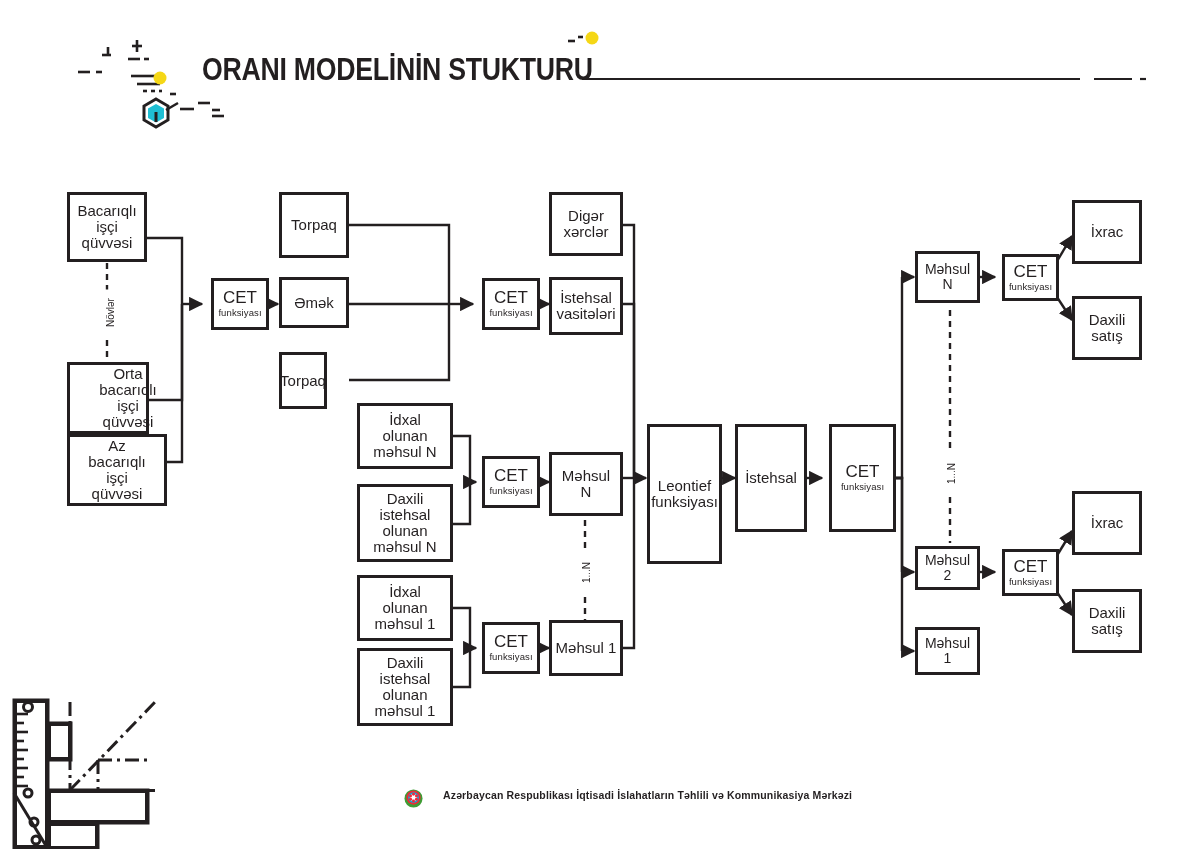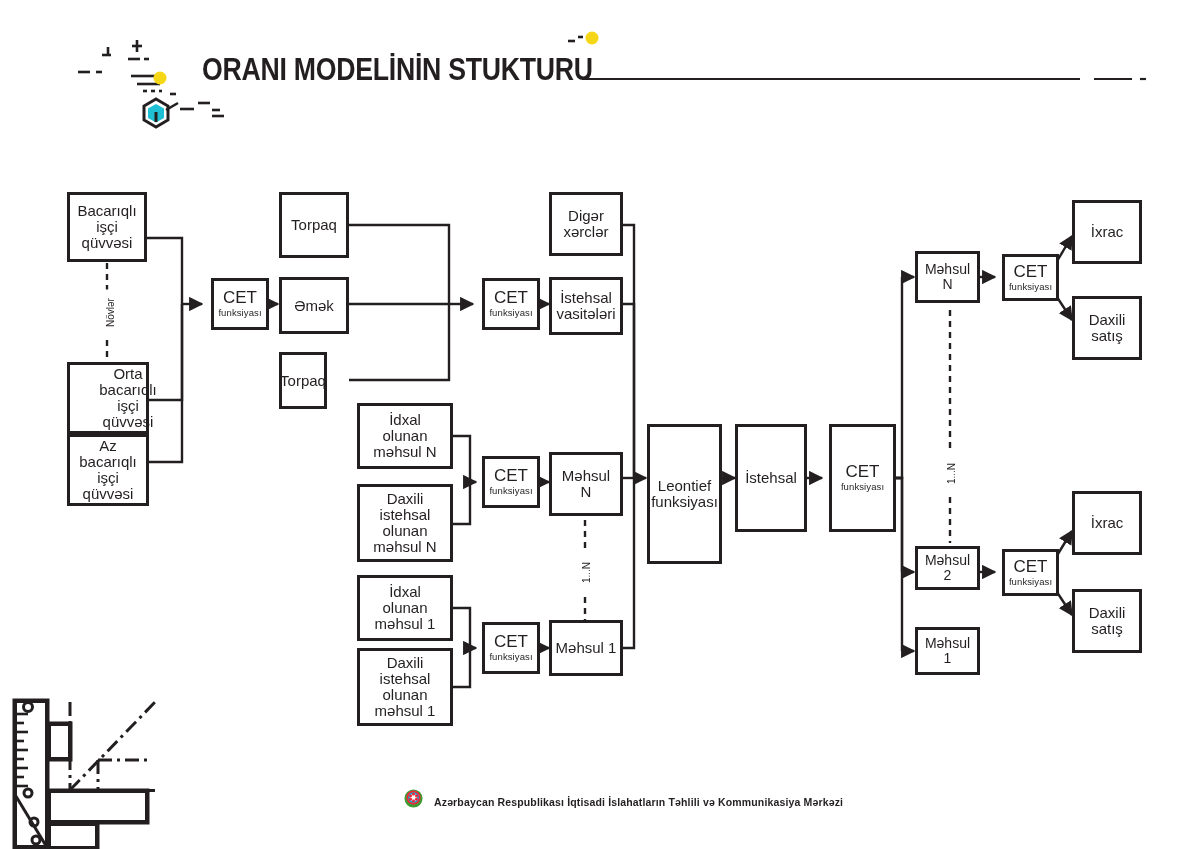--- a/index.html
+++ b/index.html
@@ -59,21 +59,21 @@
     transform:rotate(-90deg);
     transform-origin:center center;
     white-space:nowrap;
     z-index:6;
     font-family:"Liberation Sans", sans-serif;
   }
 
   
   #footer{
     position:absolute;left:392px;top:789px;
-    display:flex;align-items:flex-end;gap:11px;
+    display:flex;align-items:flex-start;gap:20px;
   }
   #footer .ftext{
     font-size:10.5px;font-weight:bold;letter-spacing:.15px;
     color:#231f20;white-space:nowrap;
     font-family:"Liberation Sans", sans-serif;
   }
   .emblem{width:19px;height:19px;display:block;}
 </style>
 </head>
 <body>
@@ -240,38 +240,38 @@
     <span class="lbl">Bacarıqlı
 işçi
 qüvvəsi</span>
   </div>
   <div class="node" style="left:55px;top:362px;width:82px;height:72px;padding-left:43px;">
     <span class="lbl">Orta
 bacarıqlı
 işçi
 qüvvəsi</span>
   </div>
-  <div class="node" style="left:55px;top:434px;width:82px;height:72px;">
+  <div class="node" style="left:55px;top:434px;width:100px;height:72px;">
     <span class="lbl">Az
 bacarıqlı
 işçi
 qüvvəsi</span>
   </div>
 
   <div class="vlabel" style="left:75px;top:305px;width:44px;text-align:center;">Növlər</div>
 
   <div class="node cet" style="left:193px;top:278px;width:58px;height:52px;flex-direction:column;">
     <span>CET</span>
     <span class="sub">funksiyası</span>
   </div>
 
   <div class="node" style="left:267px;top:192px;width:70px;height:66px;">
     <span class="lbl">Torpaq</span>
   </div>
-  <div class="node" style="left:267px;top:277px;width:70px;height:57px;">
+  <div class="node" style="left:267px;top:277px;width:70px;height:51px;">
     <span class="lbl">Əmək</span>
   </div>
   <div class="node" style="left:267px;top:352px;width:48px;height:57px;">
     <span class="lbl">Torpaq</span>
   </div>
 
   <div class="node cet" style="left:464px;top:278px;width:58px;height:52px;flex-direction:column;">
     <span>CET</span>
     <span class="sub">funksiyası</span>
   </div>

